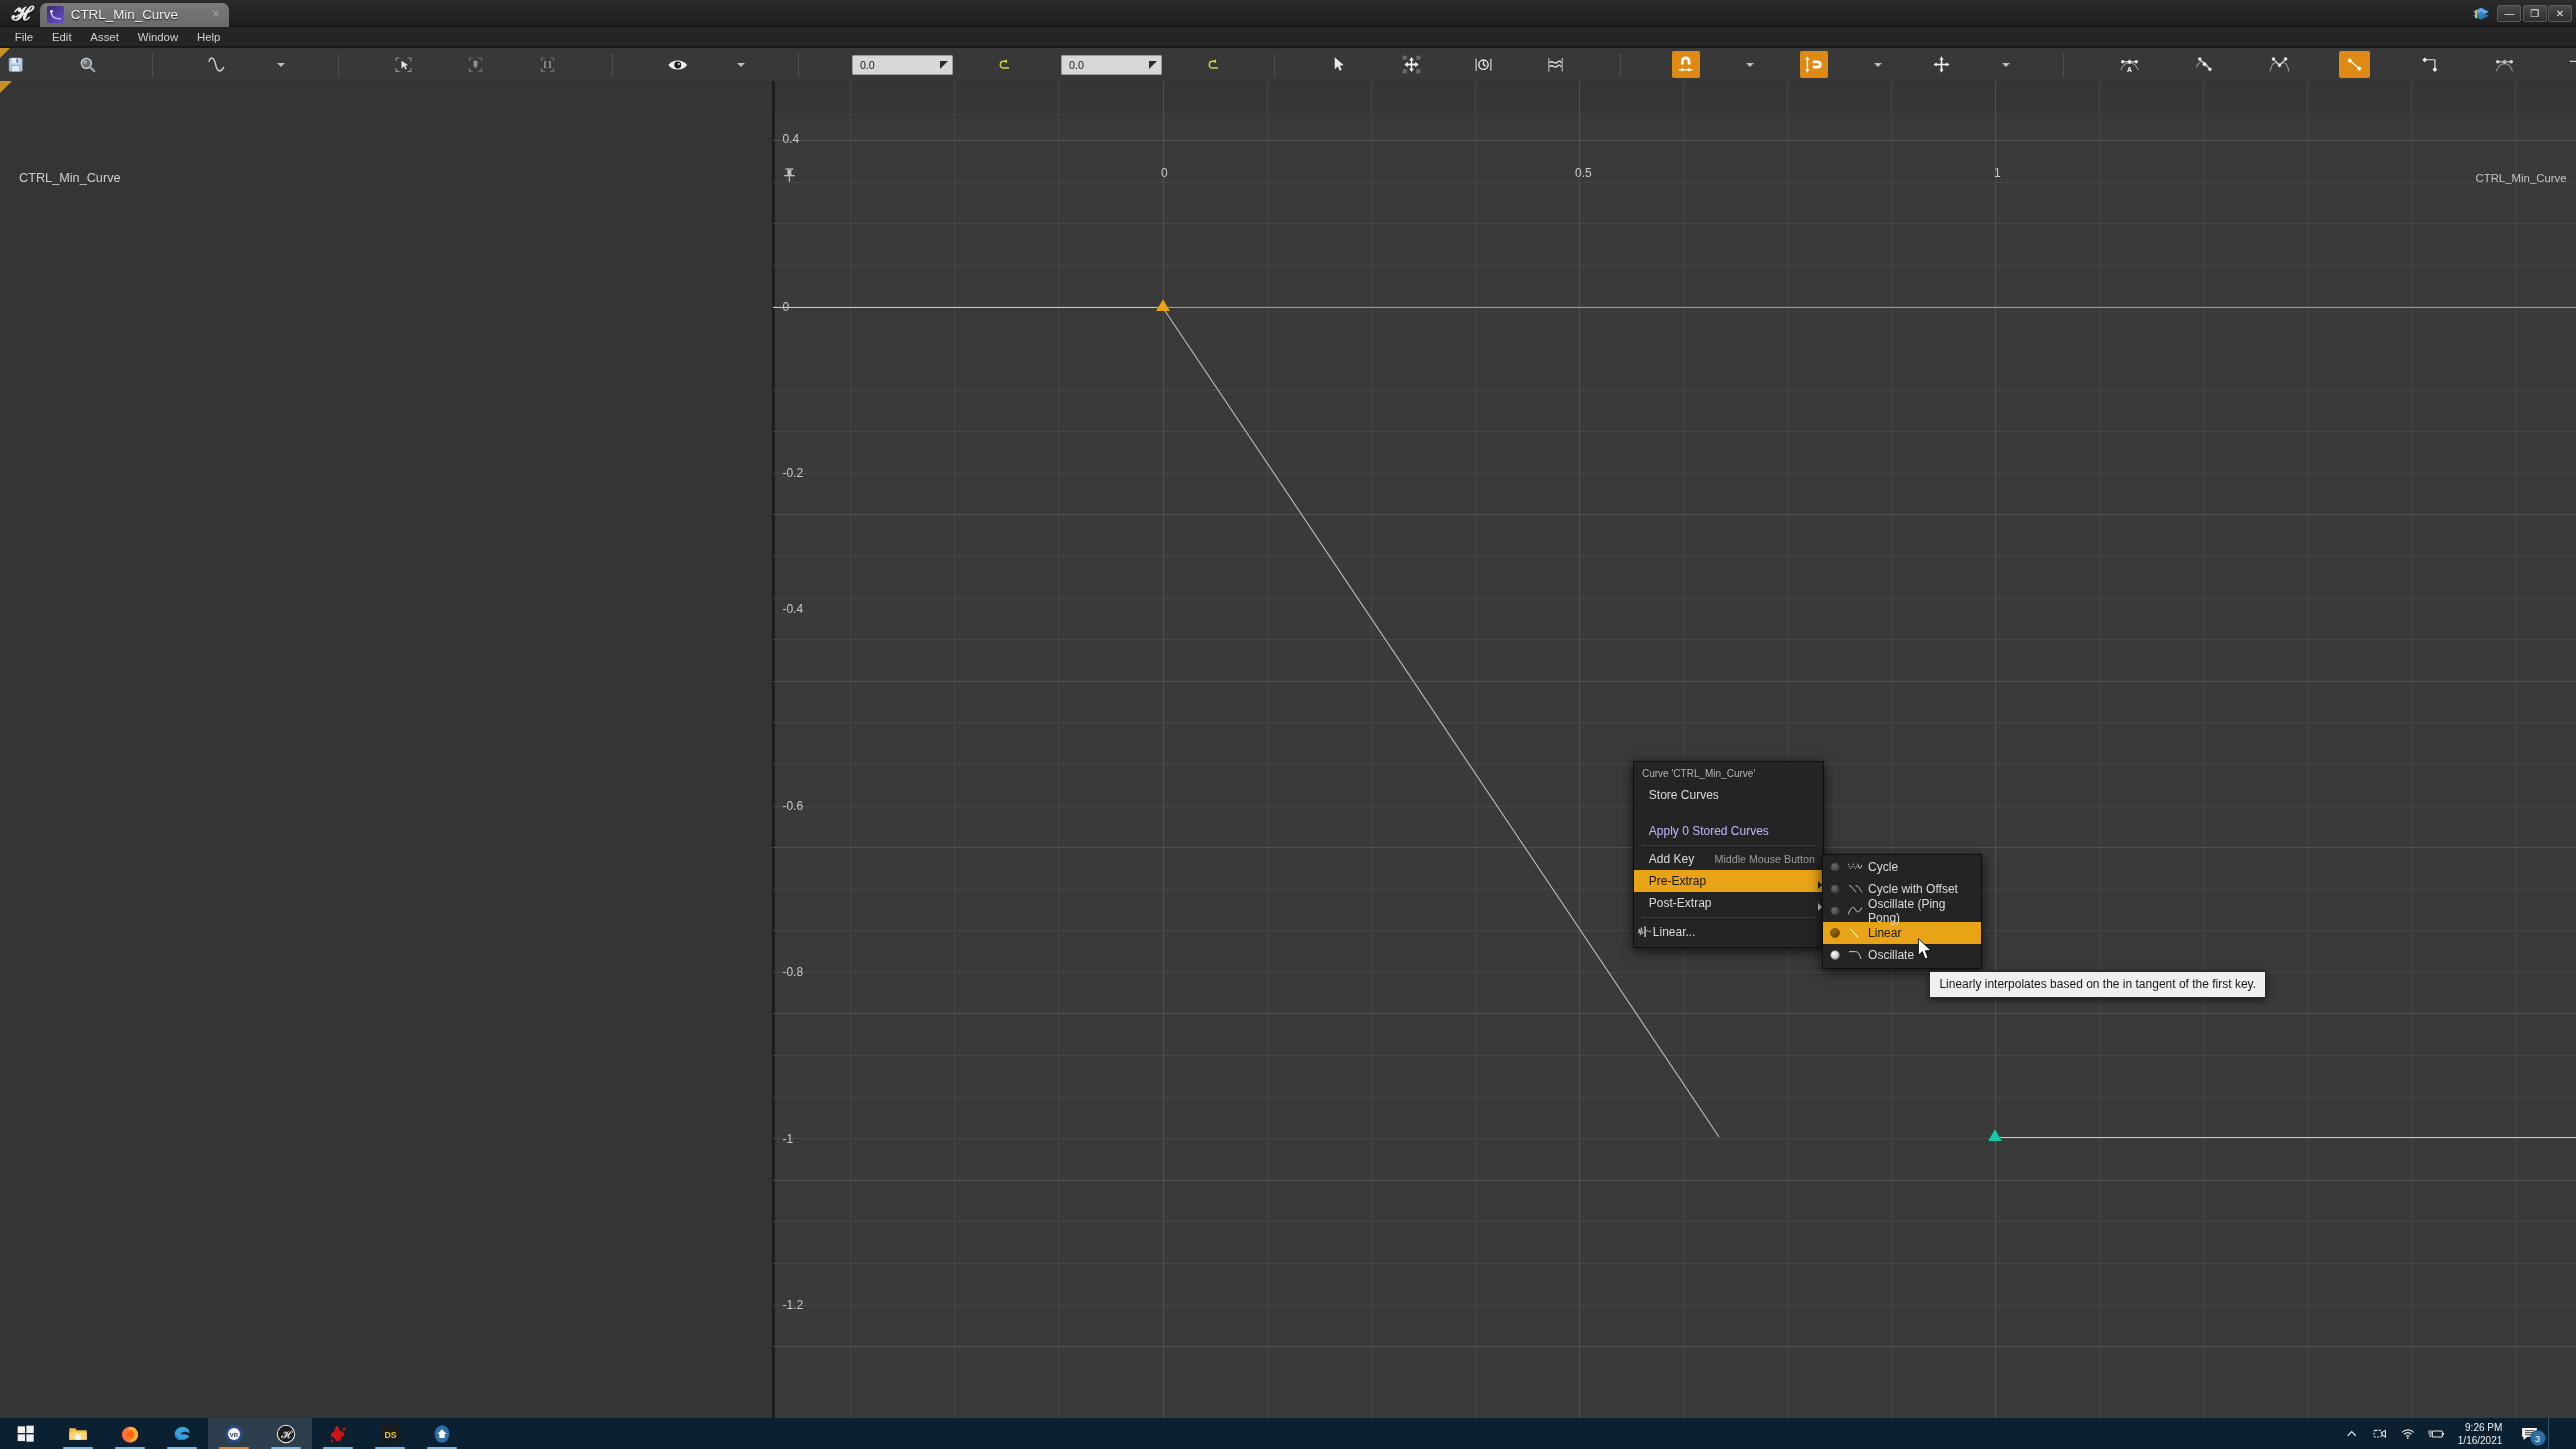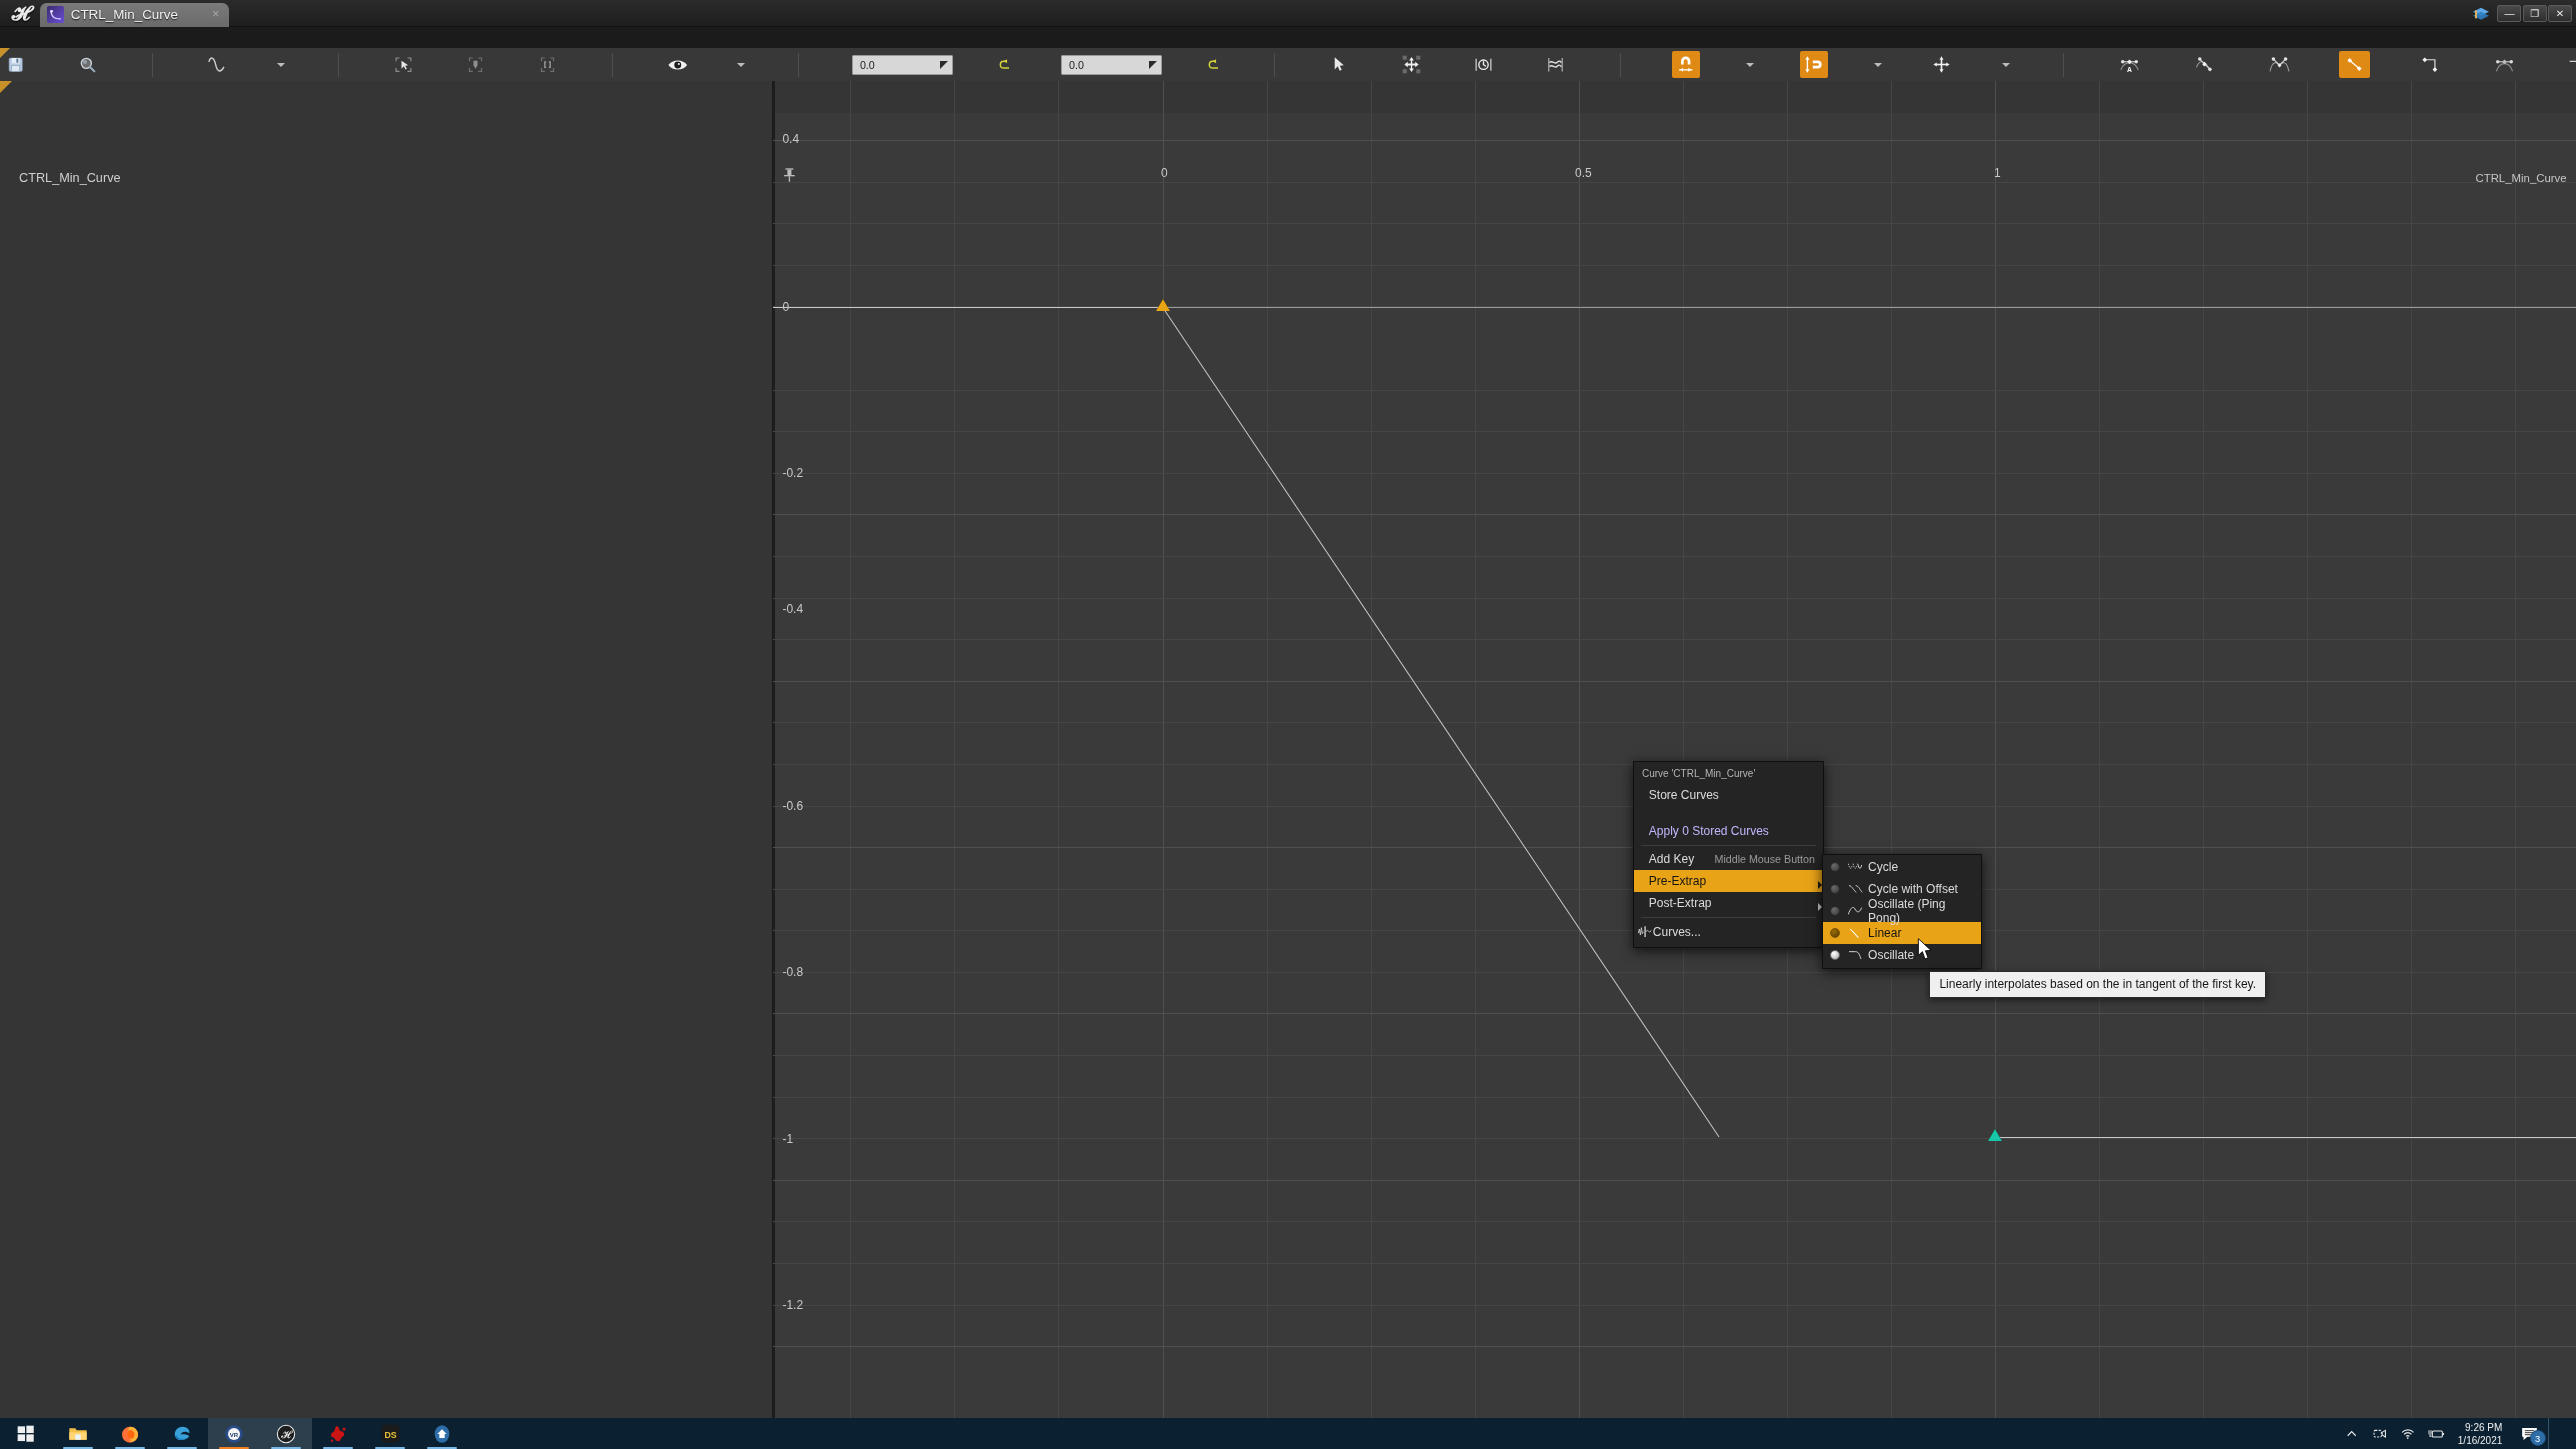--- a/index.html
+++ b/index.html
@@ -252,20 +252,27 @@
           <path d="M15 10 L27 16 L15 22 L3 16 Z" fill="#2f7fc2" opacity=".9"></path>
           <rect x="6" y="8" width="3" height="12" fill="#d8b060"></rect>
         </svg>
       </span>
       <span class="wbtn">—</span>
       <span class="wbtn">❐</span>
       <span class="wbtn">✕</span>
     </div>
   </div>
 
+  <div id="menubar">
+    <div class="mitem">File</div>
+    <div class="mitem">Edit</div>
+    <div class="mitem">Asset</div>
+    <div class="mitem">Window</div>
+    <div class="mitem">Help</div>
+  </div>
 
   <div id="toolbar">
     <div class="corner"></div>
 
     <div class="tbtn">
       <svg width="17.4" height="17.4" viewBox="0 0 26 26">
         <rect x="3" y="3" width="20" height="20" rx="2" fill="#b9cbe0" stroke="#6f8196"></rect>
         <rect x="7" y="3" width="12" height="8" fill="#e3edf7"></rect>
         <rect x="14" y="4" width="3" height="6" fill="#5f7b96"></rect>
         <rect x="7" y="14" width="12" height="9" fill="#dce8f3" stroke="#8aa0b5"></rect>
@@ -668,21 +675,21 @@
       <div class="sep"></div>
 
       <div class="mrow">
         <span class="micon">
           <svg width="14.8" height="13.4" viewBox="0 0 22 20">
             <path d="M2 12 L3.5 6 L5 15 L6.5 4 L8 13 L9.5 10" stroke="#d0d0d0" stroke-width="1.3" fill="none"></path>
             <line x1="12" y1="2" x2="12" y2="18" stroke="#ffffff" stroke-width="1.6"></line>
             <path d="M13.5 10 C16 4, 18.5 15, 21 8" stroke="#d0d0d0" stroke-width="1.3" fill="none"></path>
           </svg>
         </span>
-        <span>Curves...</span>
+        <span>Linear...</span>
       </div>
     </div>
 
     <div id="submenu">
       <div class="srow">
         <span class="radio"></span>
         <span class="sglyph">
           <svg width="16" height="12" viewBox="0 0 24 18">
             <path d="M2 4 C4 12, 6 14, 8 6 M9 4 C11 12, 13 14, 15 6" stroke="#c4c4c4" stroke-width="1.4" fill="none" stroke-dasharray="2 1.5"></path>
             <path d="M16 4 C18 12, 20 14, 22 6" stroke="#d8d8d8" stroke-width="1.5" fill="none"></path>

